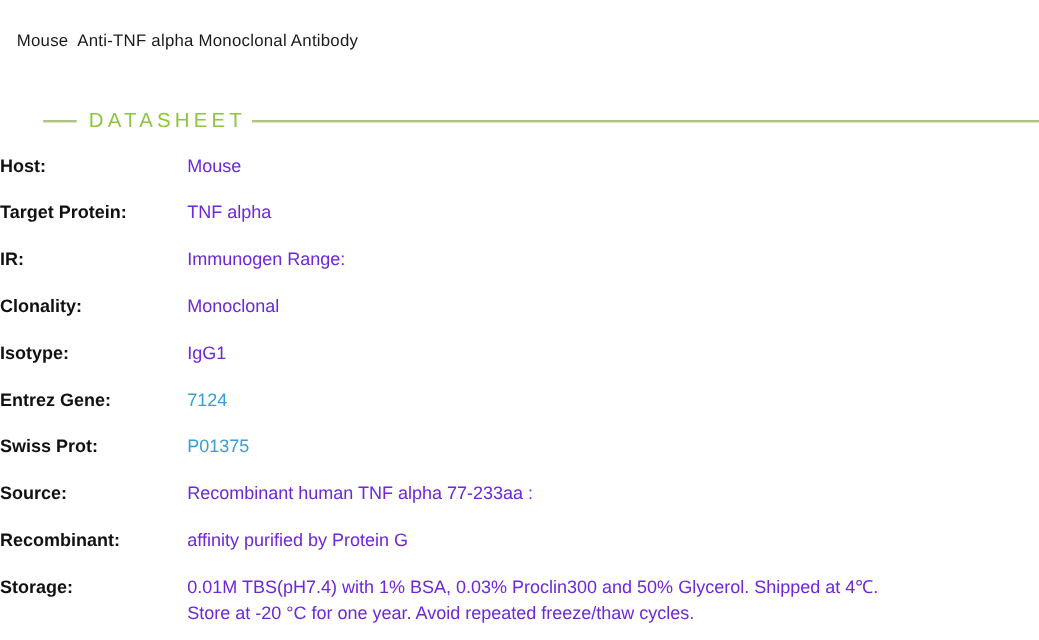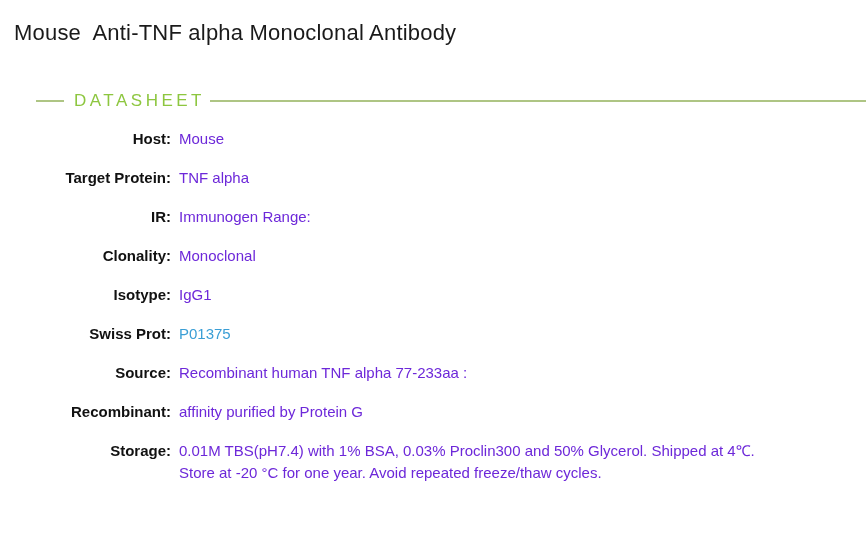--- a/index.html
+++ b/index.html
@@ -10,21 +10,21 @@
   body {
     width: 866px;
     height: 533px;
     overflow: hidden;
     font-family: "Liberation Sans", sans-serif;
     color: #1d1d1d;
   }
   
   .page-title {
     margin: 20px 0 0 14px;
-    font-size: 22px;
+    font-size: 14px;
     font-weight: 400;
     line-height: 26px;
     color: #1a1a1a;
     white-space: pre-wrap;
     letter-spacing: 0.2px;
   }
   
   .section-header {
     display: flex;
     align-items: center;
@@ -59,24 +59,22 @@
   .row {
     display: flex;
     align-items: flex-start;
     margin-bottom: 17px;
     font-size: 15px;
     line-height: 22px;
   }
   .row-label {
     flex: 0 0 148px;
     width: 148px;
-    text-align: right;
     font-weight: 700;
     color: #111111;
-    margin-left: 23px;
   }
   .row-value {
     padding-left: 8px;
     color: #6d28d9;
     white-space: pre-line;
     max-width: 700px;
   }
   a.row-value {
     color: var(--link-color, #3a9ed5);
     text-decoration: none;
@@ -109,20 +107,24 @@
   </div>
   <div class="row">
     <span class="row-label">Clonality:</span>
     <span class="row-value">Monoclonal</span>
   </div>
   <div class="row">
     <span class="row-label">Isotype:</span>
     <span class="row-value">IgG1</span>
   </div>
   <div class="row">
+    <span class="row-label">Entrez Gene:</span>
+    <a href="#" class="row-value">7124</a>
+  </div>
+  <div class="row">
     <span class="row-label">Swiss Prot:</span>
     <a href="#" class="row-value">P01375</a>
   </div>
   <div class="row">
     <span class="row-label">Source:</span>
     <span class="row-value">Recombinant human TNF alpha 77-233aa :</span>
   </div>
   <div class="row">
     <span class="row-label">Recombinant:</span>
     <span class="row-value">affinity purified by Protein G</span>

